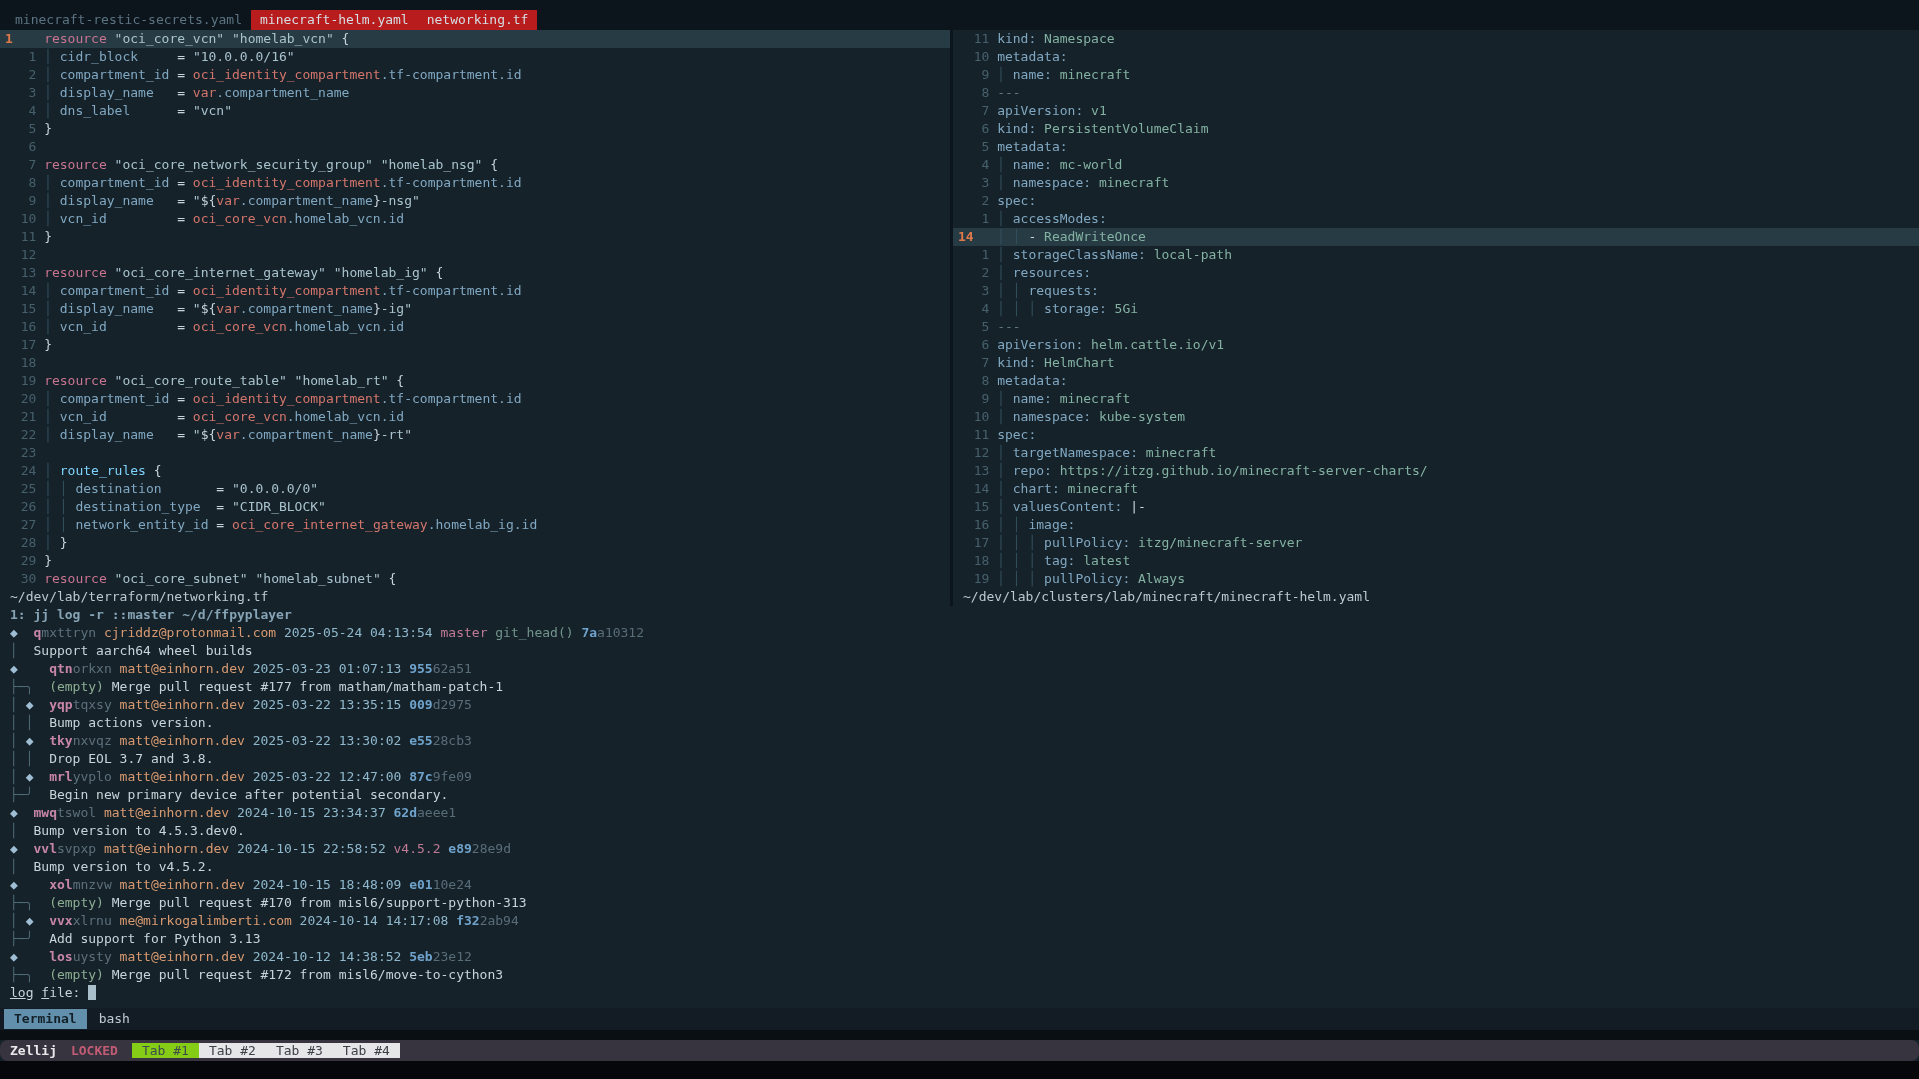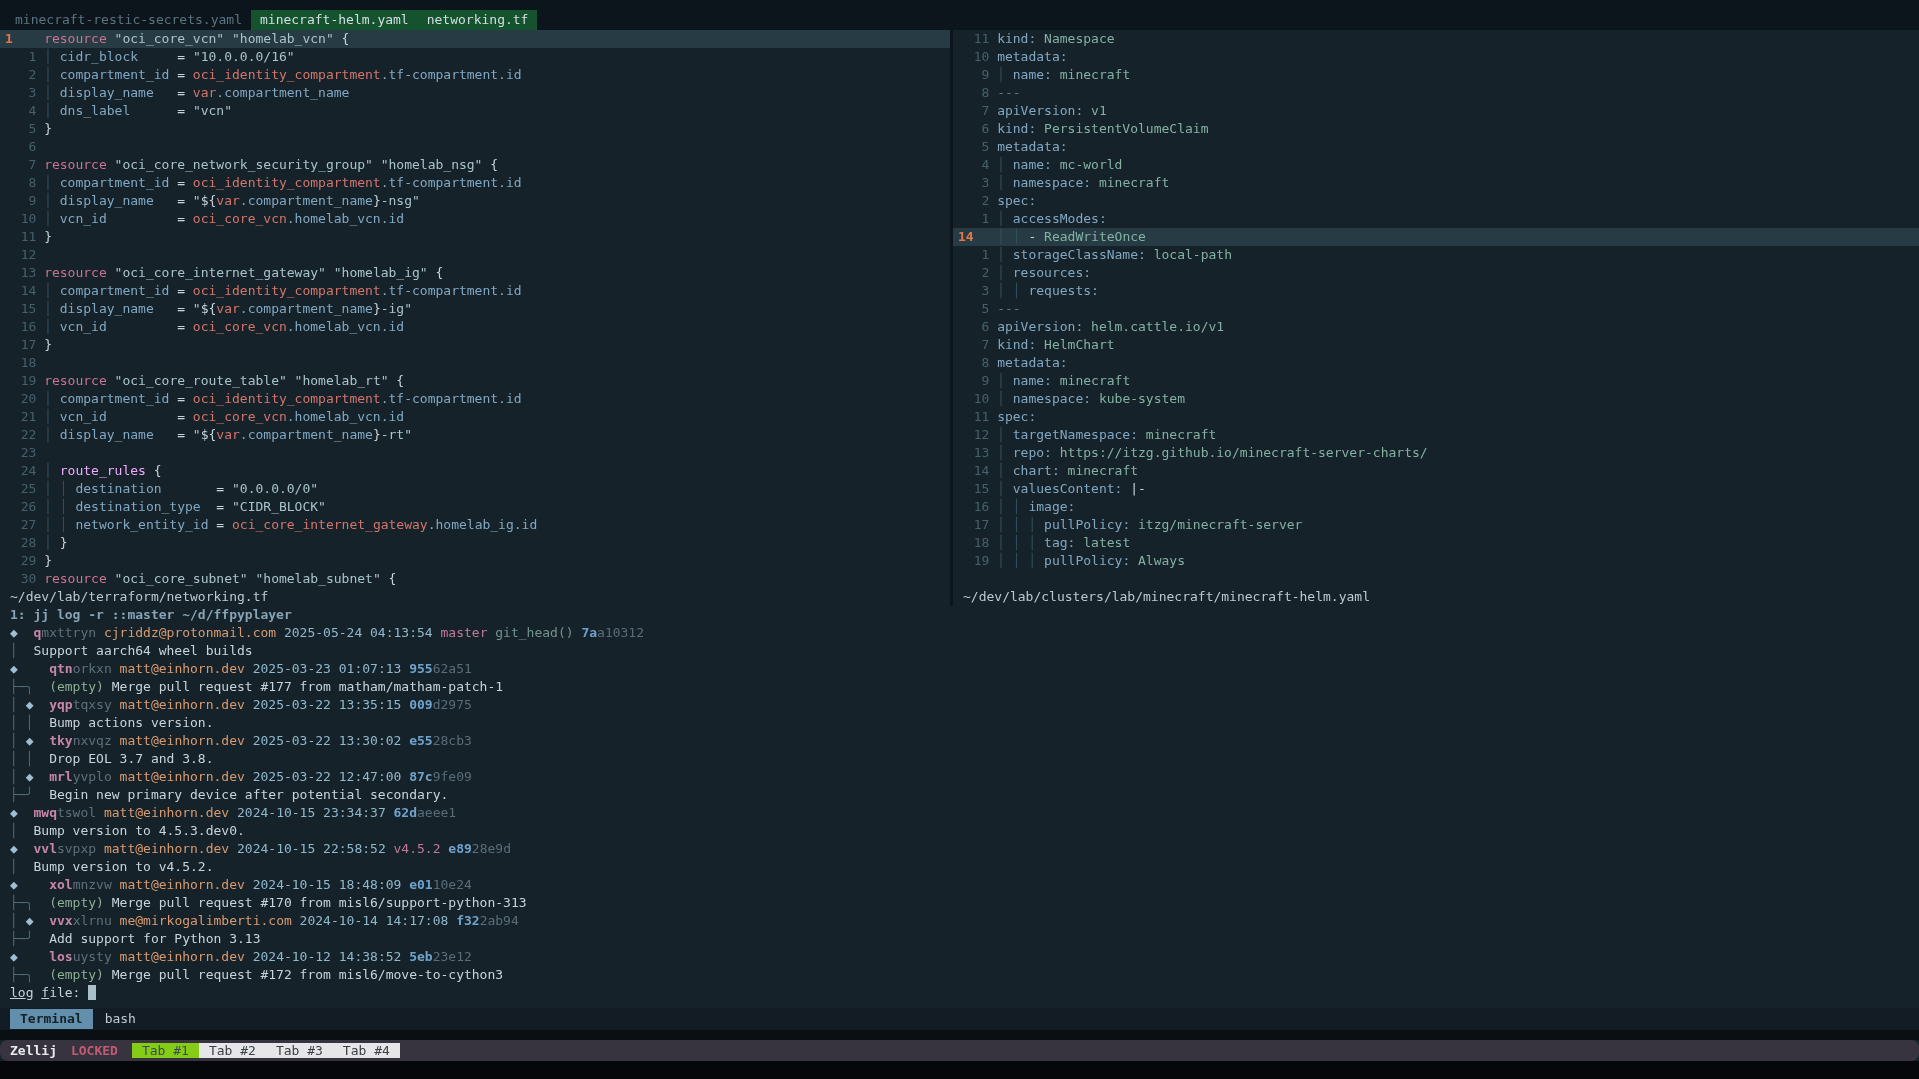--- a/index.html
+++ b/index.html
@@ -1,21 +1,21 @@
 <!DOCTYPE html>
 <html><head>
 <meta charset="utf-8">
 <style>
   html,body{margin:0;padding:0;background:#05070A;}
   .screen{width:1919px;height:1079px;display:flex;flex-direction:column;overflow:hidden;
           background:#16222A;font-family:"DejaVu Sans Mono",monospace;font-size:13px;line-height:18px;}
   
   .bufferline{height:30px;background:#0D151C;display:flex;align-items:flex-end;padding-left:6px;box-sizing:border-box;}
   .buftab{height:20px;line-height:20px;padding:0 9px;color:#5B7382;white-space:pre;}
-  .buftab.active{background:#14532d;color:#D4DEE4;}
+  .buftab.active{background:#b91c1c;color:#D4DEE4;}
   
   .editors{display:flex;height:576px;}
   .pane{display:flex;flex-direction:column;background:#16222A;box-sizing:border-box;}
   .pane-left{width:950px;}
   .divider{width:3px;background:#0D151C;}
   .pane-right{flex:1;}
   .lines{flex:1;overflow:hidden;}
   .ln{height:18px;white-space:pre;padding-left:5px;}
   .ln.cur{background:#273B45;}
   .gut{color:#46606C;}
@@ -25,21 +25,21 @@
   .terminal{padding:0 0 6px 10px;background:#16222A;}
   .tln{height:18px;white-space:pre;}
   .termtitle{font-weight:bold;color:#86A4B5;}
   
   .tk-kw{color:#C97490}
   .tk-str{color:#A9C3CD}
   .tk-attr{color:#81A8C2}
   .tk-ref{color:#D3756B}
   .tk-prop{color:#81A8C2}
   .tk-pun{color:#C9D4DA}
-  .tk-blk{color:#f0abfc}
+  .tk-blk{color:#7dd3fc}
   .tk-gd{color:#33505C}
   .tk-key{color:#81A8C2}
   .tk-val{color:#83B2A2}
   .tk-pun3{color:#5E7680}
   .tk-pln{color:#C9D4DA}
   
   .tk-g{color:#4E6B76}
   .tk-node{color:#9FBDD3}
   .tk-id1{color:#C785A8;font-weight:bold}
   .tk-id2{color:#5C707C}
@@ -47,21 +47,21 @@
   .tk-date{color:#8FB8CD}
   .tk-book{color:#C07A96}
   .tk-head{color:#71958B}
   .tk-sha1{color:#6FA3CC;font-weight:bold}
   .tk-sha2{color:#596D79}
   .tk-desc{color:#C9D4DA}
   .tk-empty{color:#8CAE92}
   .tk-ul{color:#C9D4DA;text-decoration:underline}
   .tk-cursor{background:#A9BFC9;color:#A9BFC9}
   
-  .termbar{height:22px;background:#131C24;display:flex;align-items:center;padding-left:10px;}
+  .termbar{height:22px;background:#131C24;display:flex;align-items:center;padding-left:4px;}
   .termchip{background:#6290AC;color:#132028;font-weight:bold;padding:1px 10px;}
   .shell{color:#BFCBD2;margin-left:12px;}
   
   .gapblack{height:10px;background:#0A0F14;}
   .zbar{height:21px;background:#373440;display:flex;align-items:center;white-space:pre;border-radius:8px;}
   .zapp{color:#E9E9EB;font-weight:bold;padding:0 14px 0 10px;}
   .zmode{color:#C25C74;font-weight:bold;padding-right:14px;}
   .ztab{padding:0 10px;height:21px;line-height:21px;}
   .ztab.active{background:#84cc16;color:#3F4A4E;}
   .ztab.inactive{background:#E6E6E8;color:#3C3F46;}
@@ -126,20 +126,21 @@
           <div class="ln"><span class="gut">   6 </span><span class="tk-key">kind:</span><span class="tk-val"> PersistentVolumeClaim</span></div>
           <div class="ln"><span class="gut">   5 </span><span class="tk-key">metadata:</span></div>
           <div class="ln"><span class="gut">   4 </span><span class="tk-gd">│</span><span class="tk-pln"> </span><span class="tk-key">name:</span><span class="tk-val"> mc-world</span></div>
           <div class="ln"><span class="gut">   3 </span><span class="tk-gd">│</span><span class="tk-pln"> </span><span class="tk-key">namespace:</span><span class="tk-val"> minecraft</span></div>
           <div class="ln"><span class="gut">   2 </span><span class="tk-key">spec:</span></div>
           <div class="ln"><span class="gut">   1 </span><span class="tk-gd">│</span><span class="tk-pln"> </span><span class="tk-key">accessModes:</span></div>
           <div class="ln cur"><span class="gut">14   </span><span class="tk-gd">│</span><span class="tk-pln"> </span><span class="tk-gd">│</span><span class="tk-pln"> </span><span class="tk-pun">- </span><span class="tk-val">ReadWriteOnce</span></div>
           <div class="ln"><span class="gut">   1 </span><span class="tk-gd">│</span><span class="tk-pln"> </span><span class="tk-key">storageClassName:</span><span class="tk-val"> local-path</span></div>
           <div class="ln"><span class="gut">   2 </span><span class="tk-gd">│</span><span class="tk-pln"> </span><span class="tk-key">resources:</span></div>
           <div class="ln"><span class="gut">   3 </span><span class="tk-gd">│</span><span class="tk-pln"> </span><span class="tk-gd">│</span><span class="tk-pln"> </span><span class="tk-key">requests:</span></div>
+          <div class="ln"><span class="gut">   4 </span><span class="tk-gd">│</span><span class="tk-pln"> </span><span class="tk-gd">│</span><span class="tk-pln"> </span><span class="tk-gd">│</span><span class="tk-pln"> </span><span class="tk-key">storage:</span><span class="tk-val"> 5Gi</span></div>
           <div class="ln"><span class="gut">   5 </span><span class="tk-pun3">---</span></div>
           <div class="ln"><span class="gut">   6 </span><span class="tk-key">apiVersion:</span><span class="tk-val"> helm.cattle.io/v1</span></div>
           <div class="ln"><span class="gut">   7 </span><span class="tk-key">kind:</span><span class="tk-val"> HelmChart</span></div>
           <div class="ln"><span class="gut">   8 </span><span class="tk-key">metadata:</span></div>
           <div class="ln"><span class="gut">   9 </span><span class="tk-gd">│</span><span class="tk-pln"> </span><span class="tk-key">name:</span><span class="tk-val"> minecraft</span></div>
           <div class="ln"><span class="gut">  10 </span><span class="tk-gd">│</span><span class="tk-pln"> </span><span class="tk-key">namespace:</span><span class="tk-val"> kube-system</span></div>
           <div class="ln"><span class="gut">  11 </span><span class="tk-key">spec:</span></div>
           <div class="ln"><span class="gut">  12 </span><span class="tk-gd">│</span><span class="tk-pln"> </span><span class="tk-key">targetNamespace:</span><span class="tk-val"> minecraft</span></div>
           <div class="ln"><span class="gut">  13 </span><span class="tk-gd">│</span><span class="tk-pln"> </span><span class="tk-key">repo:</span><span class="tk-val"> https://itzg.github.io/minecraft-server-charts/</span></div>
           <div class="ln"><span class="gut">  14 </span><span class="tk-gd">│</span><span class="tk-pln"> </span><span class="tk-key">chart:</span><span class="tk-val"> minecraft</span></div>

